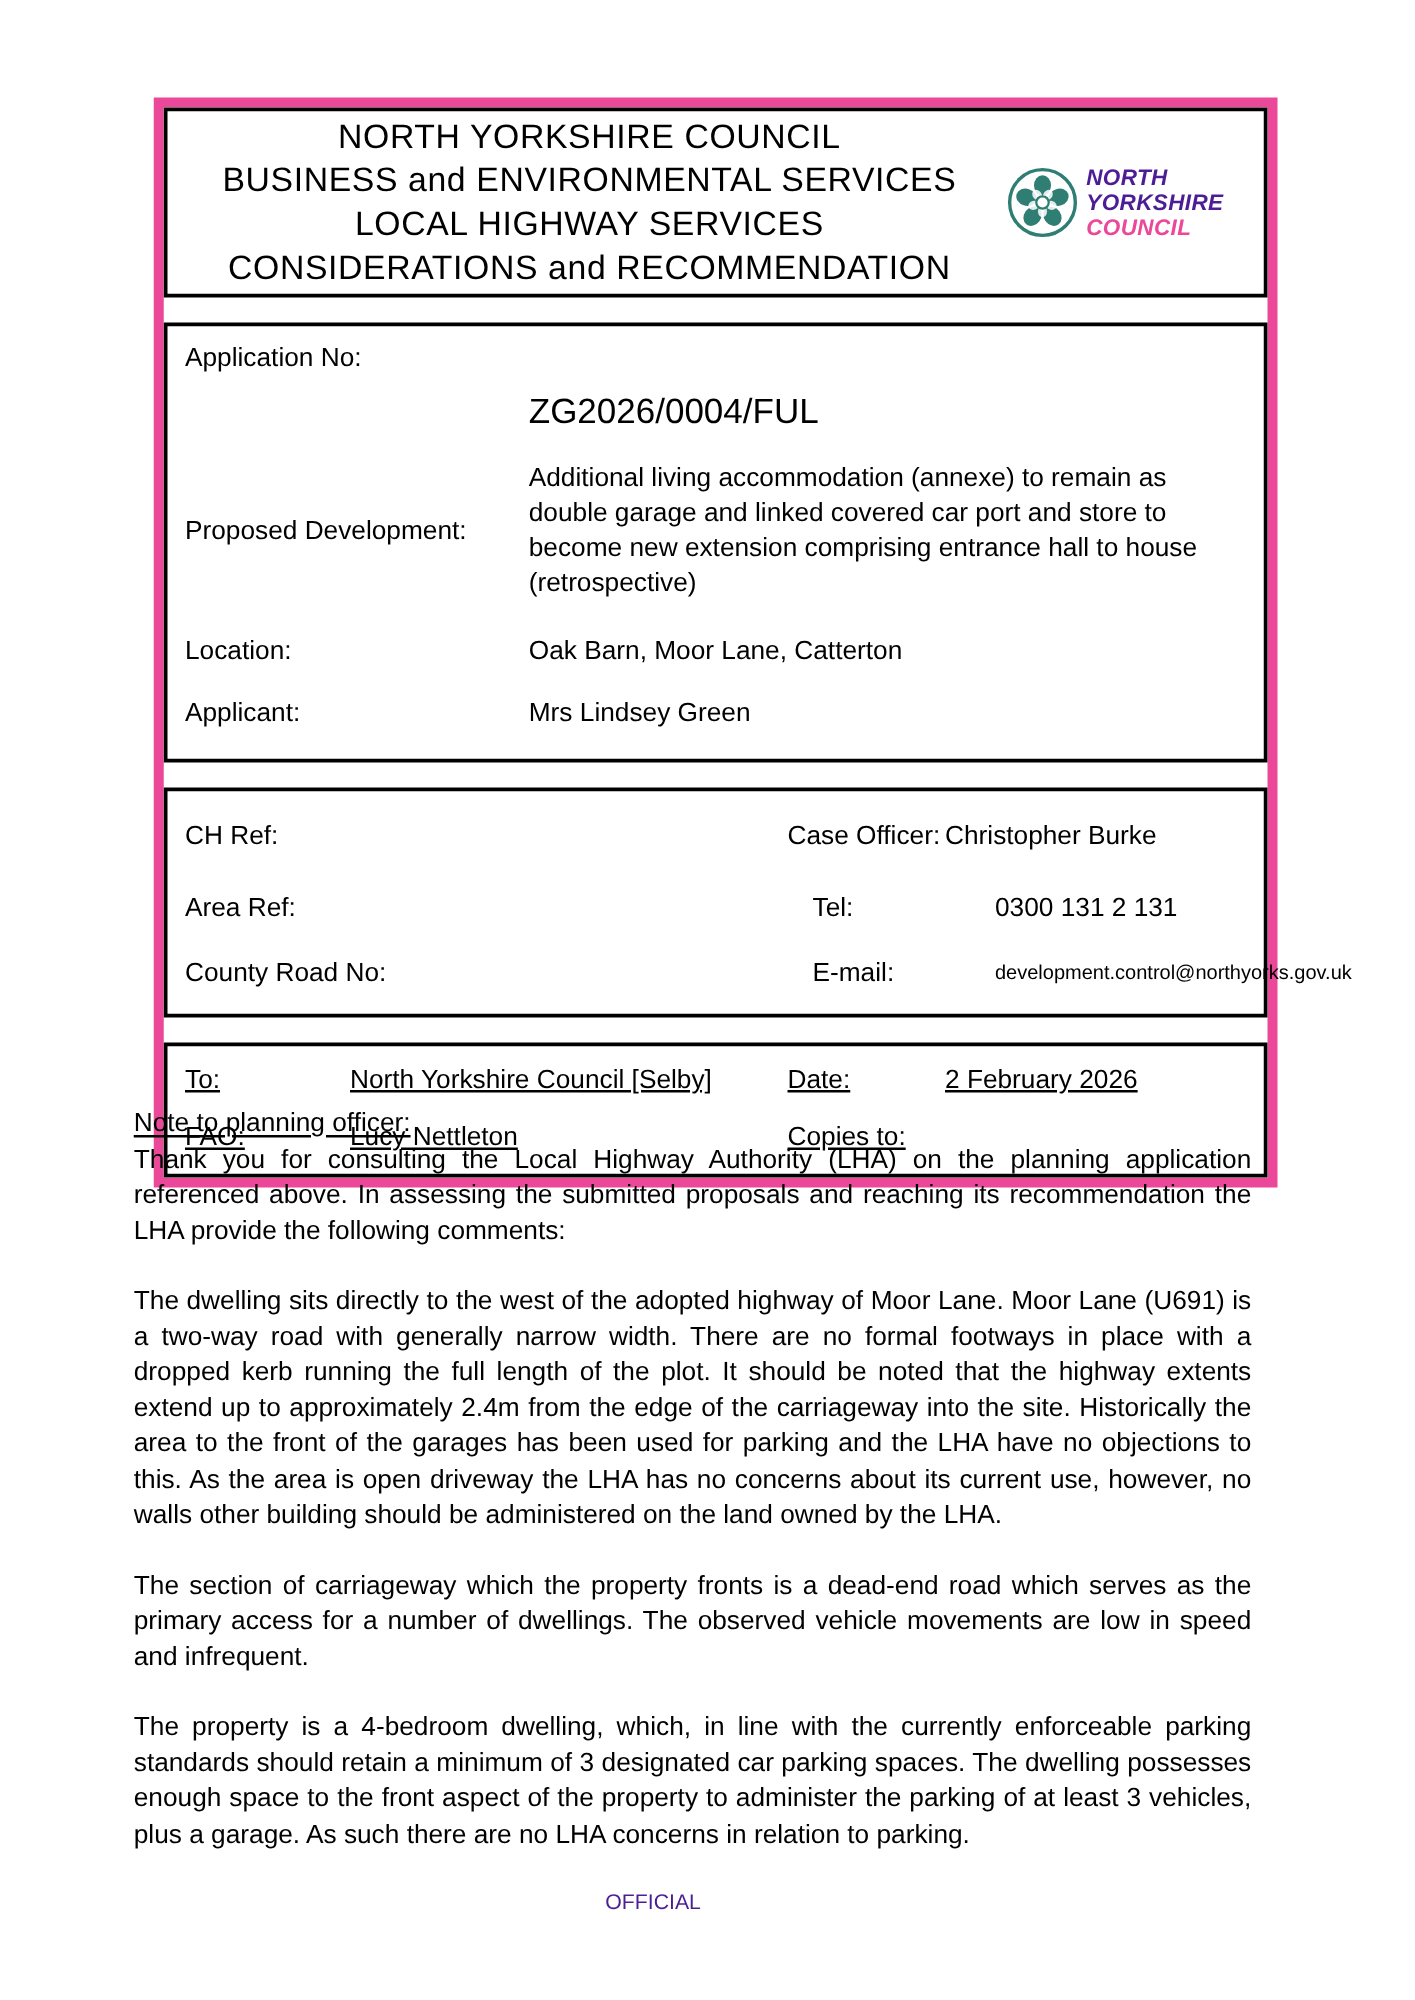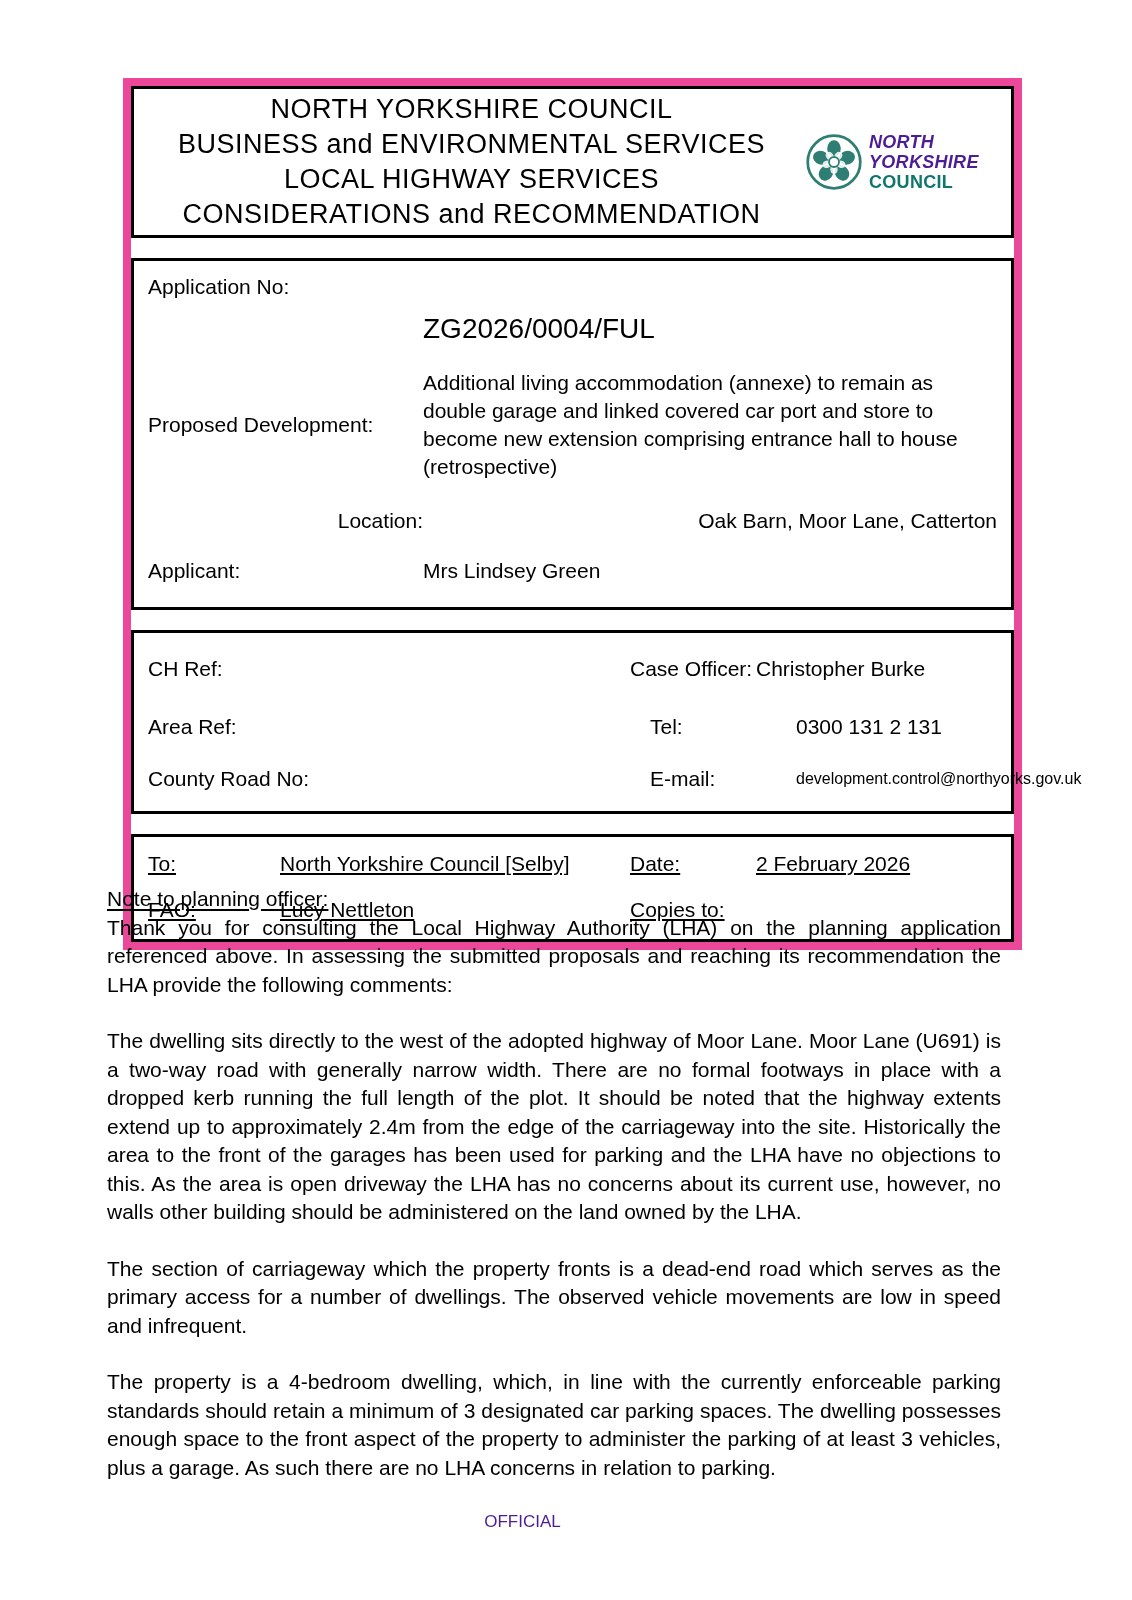--- a/index.html
+++ b/index.html
@@ -13,29 +13,29 @@
   .frame { position:absolute; left:123px; top:78px; width:899px; border:8px solid #ec4899; }
   .box { border:3px solid #000; margin-bottom:20px; background:#fff; }
   .box:last-child { margin-bottom:0; }
 
   
   .header-box { display:flex; align-items:center; height:152px; padding:4px 10px 4px 4px; }
   .header-titles { flex:1; text-align:center; font-size:27px; line-height:35px; letter-spacing:0.5px; }
   .logo { width:196px; display:flex; align-items:center; gap:6px; }
   .logo-text { font-weight:bold; font-size:18px; line-height:20px; letter-spacing:0.3px; }
   .logo-dark { color:#4c1d95;font-style:italic; }
-  .logo-light { color:#0f766e; }
+  .logo-light { color:#ec4899;font-style:italic; }
 
   
   .app-box { padding:12px 0 22px 0; }
   .app-row { display:grid; grid-template-columns:289px 1fr; padding-right:14px; font-size:21px; line-height:28px; }
   .app-row .lbl { padding-left:14px; }
   .app-row.center { align-items:center; }
   .mb26 { margin-bottom:26px; }
-  .mb22 { margin-bottom:22px;text-align:right; }
+  .mb22 { margin-bottom:22px; }
   .app-no-val { font-size:28px;margin-top:42px; }
 
   
   .contact-box { padding:4px 0 6px 0; }
   .contact-row { display:grid; grid-template-columns:496px 126px 1fr; align-items:center; font-size:21px; padding-right:10px; }
   .contact-row .lbl { padding-left:14px; }
   .contact-row.r1 { height:64px; }
   .contact-row.r2, .contact-row.r3 { height:52px;gap:20px; }
   .email-val { font-size:16px; }
   .case-officer-lbl { line-height:26px; }

